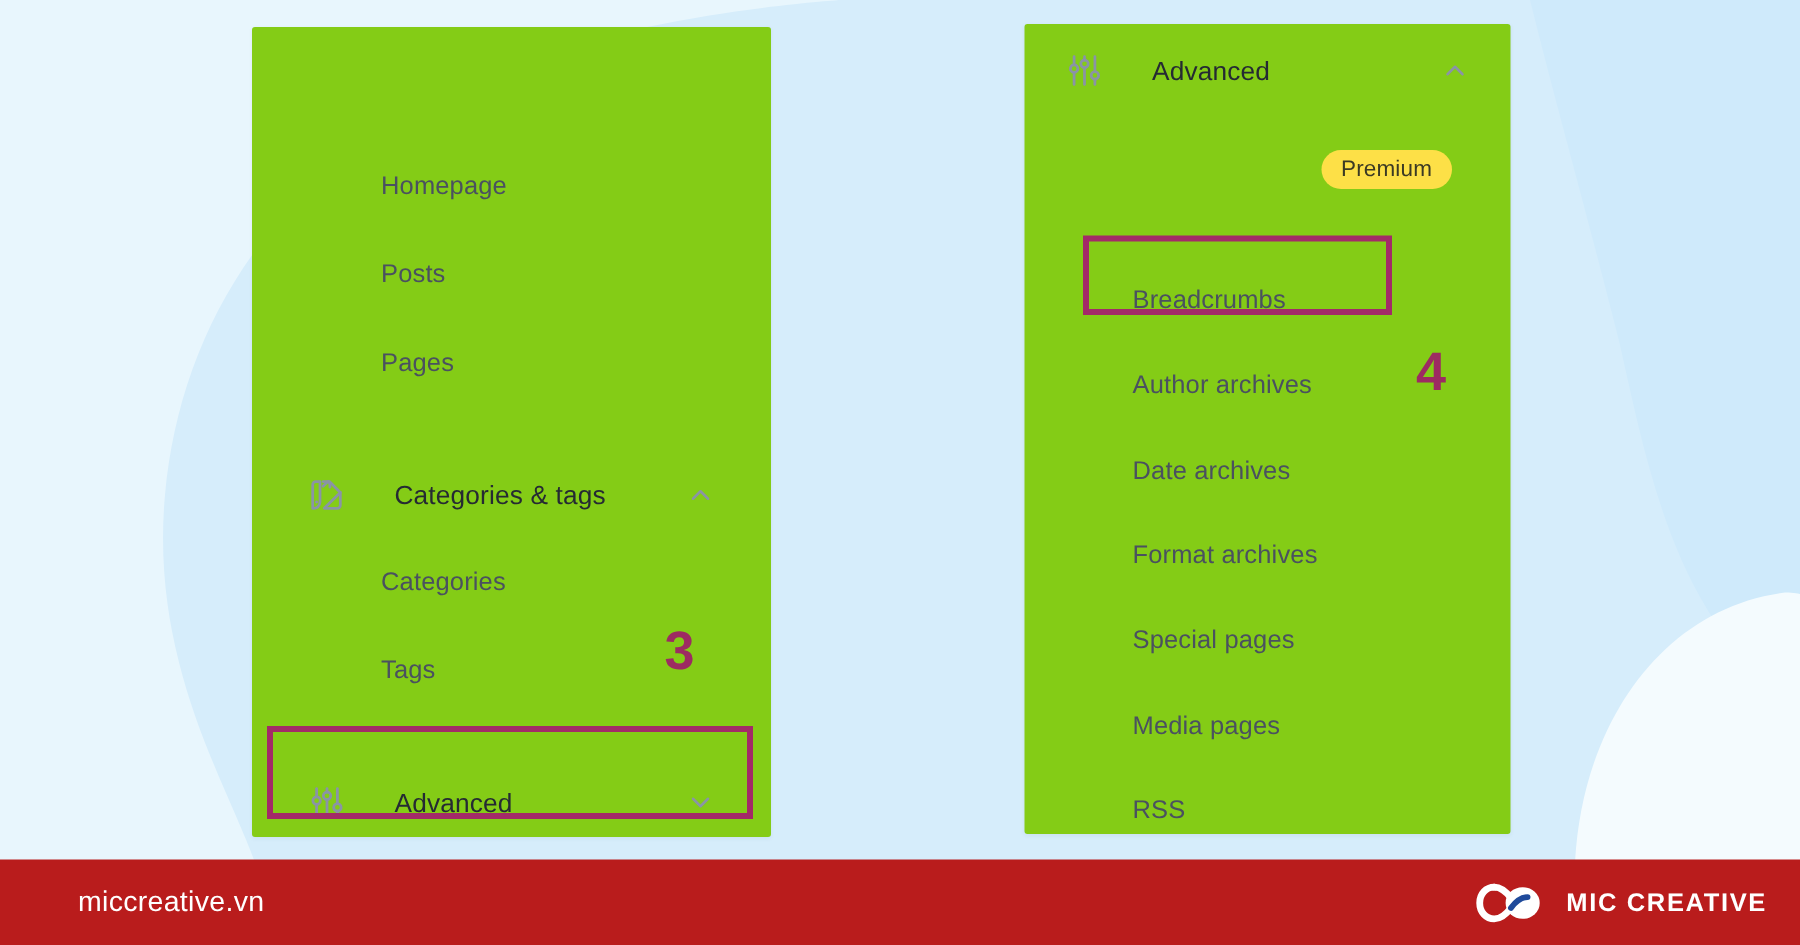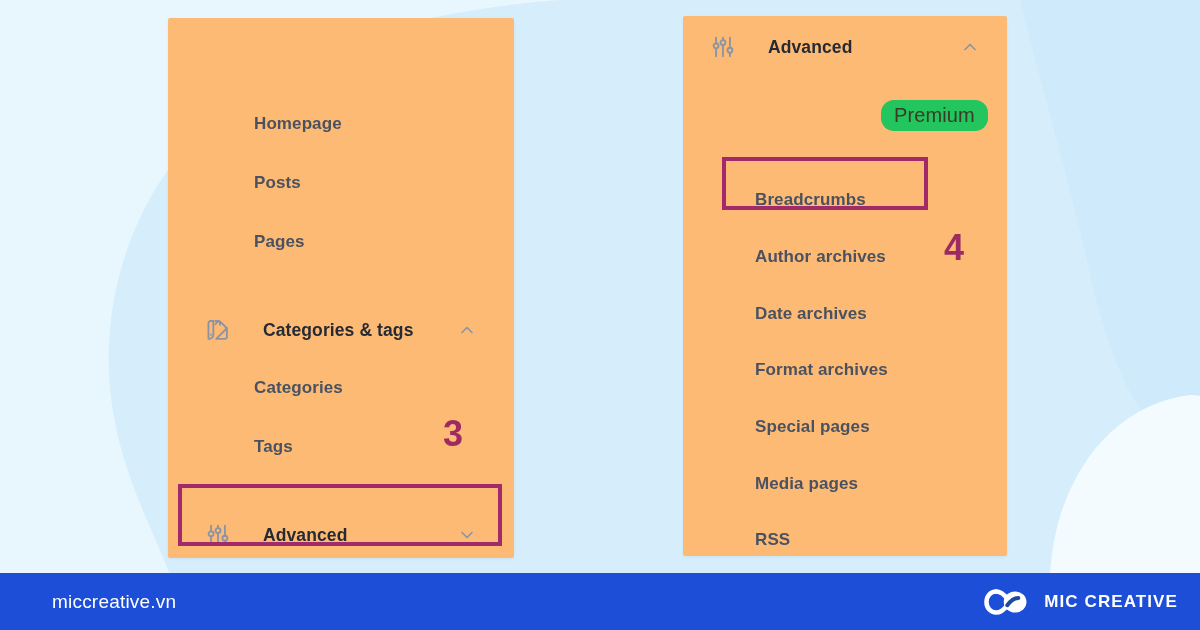--- a/index.html
+++ b/index.html
@@ -20,24 +20,23 @@
     position: absolute;
     inset: 0;
     width: 1200px;
     height: 630px;
     z-index: 0;
   }
 
   
   .panel {
     position: absolute;
-    background: #fdba74;
+    background: #84cc16;
     z-index: 2;
     border-radius: 2px;
-    font-weight: bold;
   }
   #panel-left {
     left: 168px;
     top: 18px;
     width: 346px;
     height: 540px;
     box-shadow: 0 1px 3px rgba(40,60,90,0.06);
   }
   #panel-right {
     left: 683px;
@@ -100,38 +99,38 @@
     color: #9d2b62;
     z-index: 5;
     line-height: 1;
   }
 
   
   #premium-badge {
     position: absolute;
     left: 881px;
     top: 100px;
-    background: #22c55e;
+    background: #fde047;
     color: #3b3a24;
-    font-size: 20px;
+    font-size: 15px;
     padding: 5px 13px 6px 13px;
     border-radius: 13px;
     z-index: 3;
     line-height: 1;
     letter-spacing: 0.1px;
   }
 
   
   #footer-bar {
     position: absolute;
     left: 0;
     bottom: 0;
     width: 1200px;
     height: 57px;
-    background: #1d4ed8;
+    background: #b91c1c;
     z-index: 10;
     display: flex;
     align-items: center;
     justify-content: space-between;
     padding: 0 22px 0 52px;
     box-sizing: border-box;
   }
   #footer-url {
     color: #ffffff;
     font-size: 19px;

